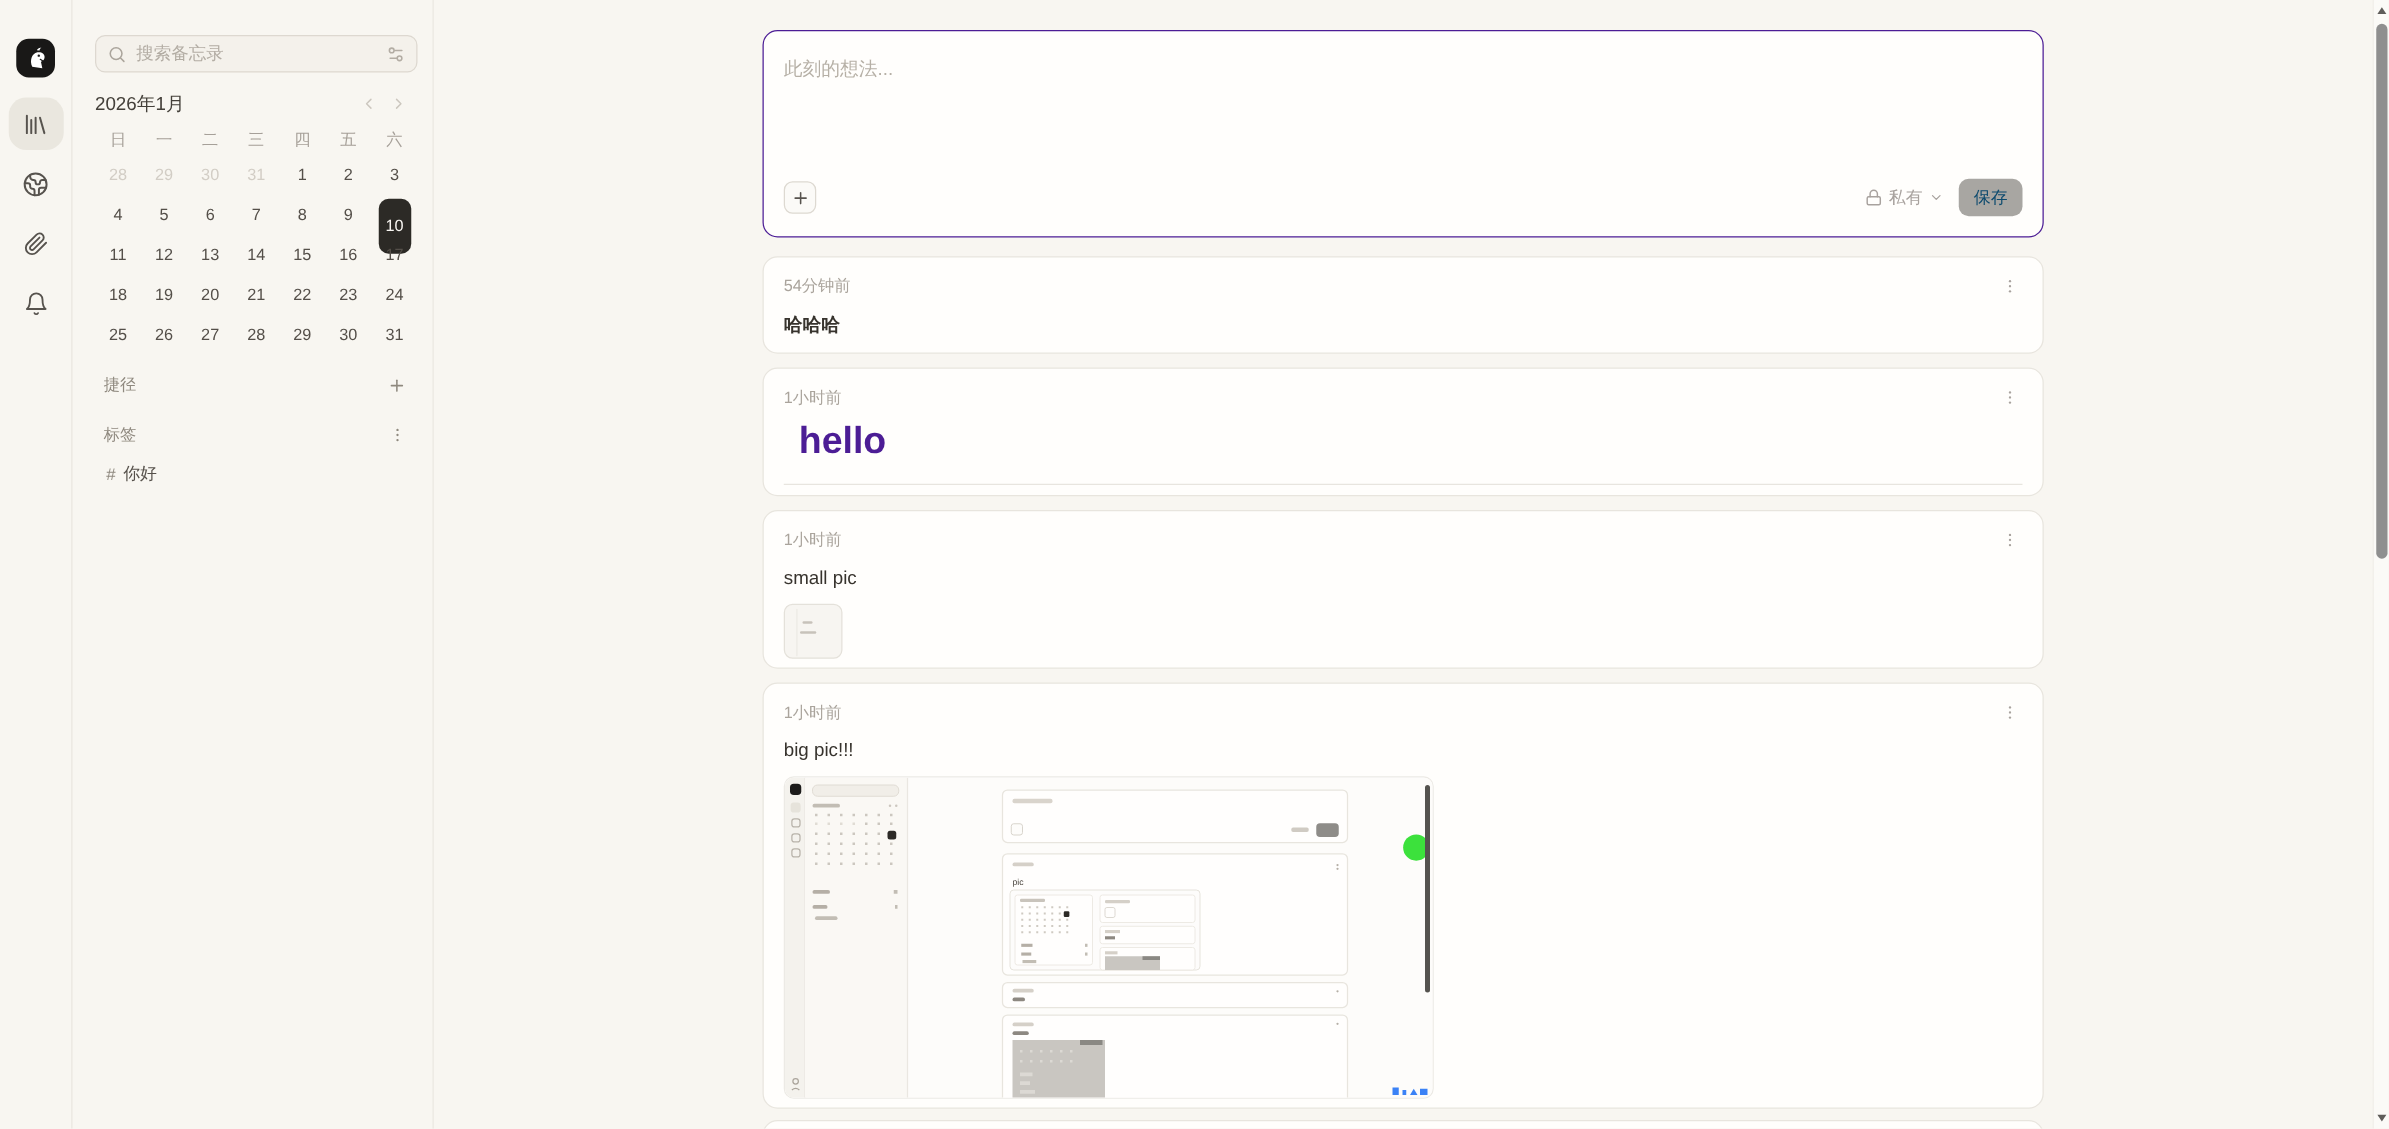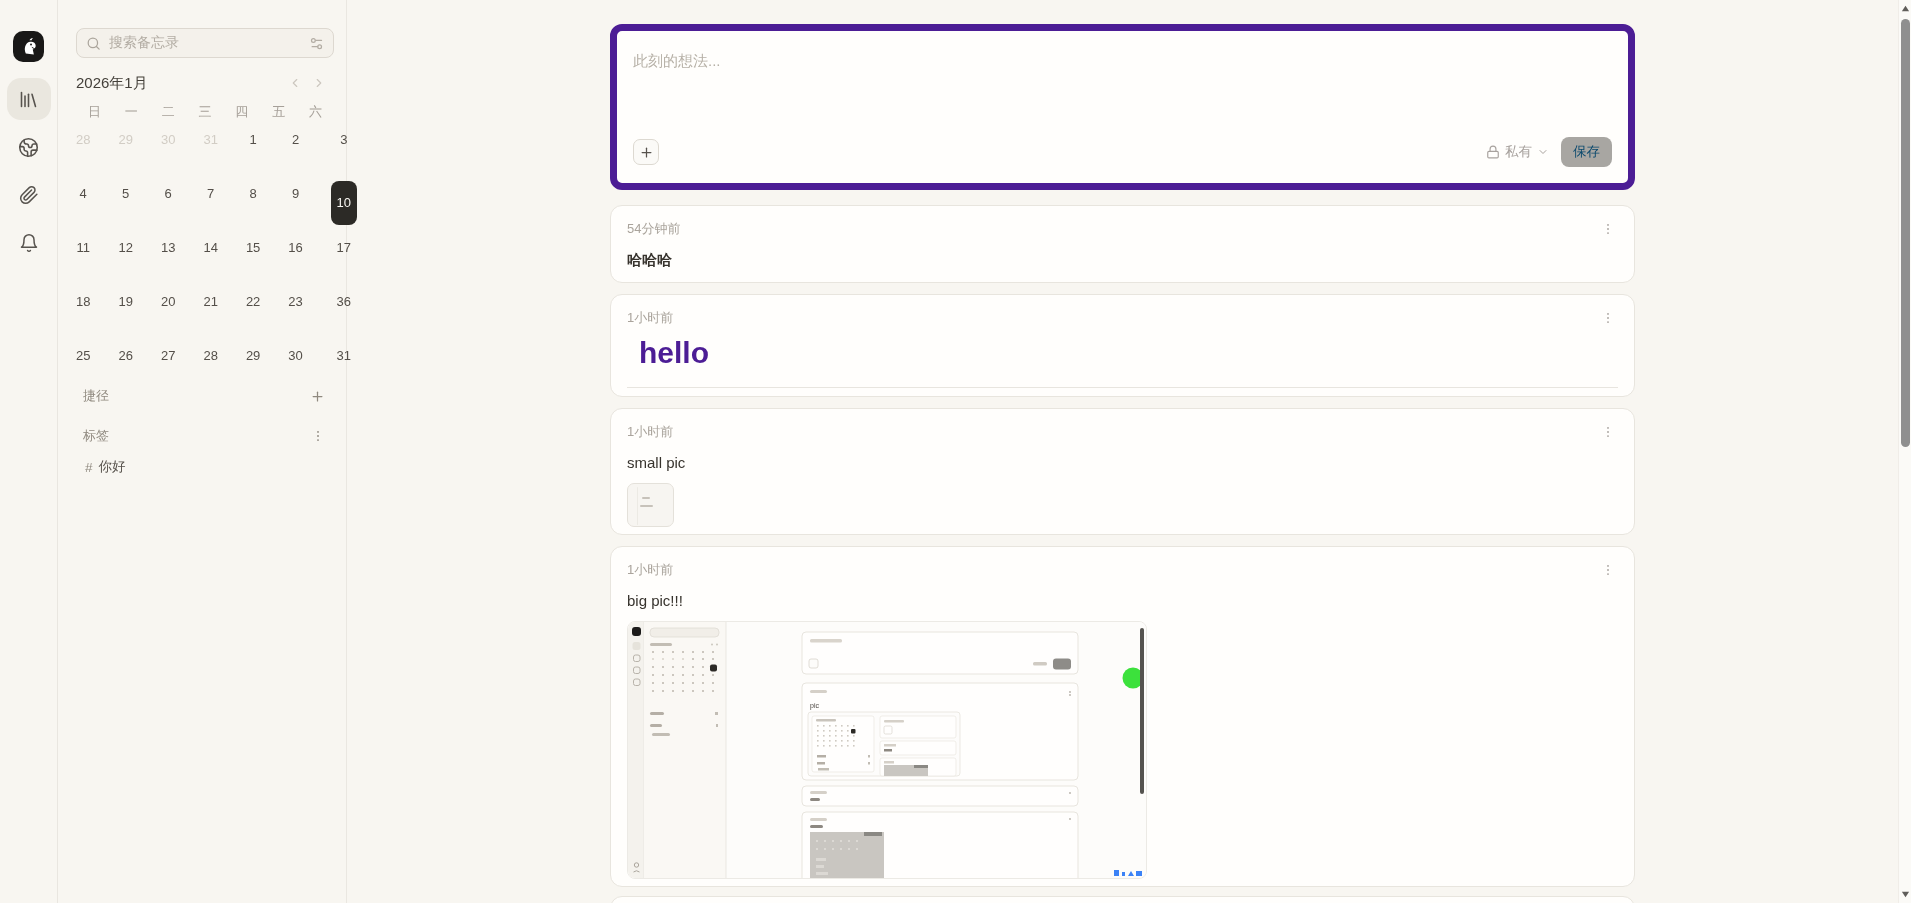--- a/index.html
+++ b/index.html
@@ -40,41 +40,41 @@
   .search-icon { color:#aba59c; }
   .sliders-icon { color:#b3ada4; cursor:pointer; }
 
   .cal { margin-top:13px; }
   .cal-header { display:flex; align-items:center; height:24px;text-align:right; }
   .cal-title { font-size:15px; color:#44403a; }
   .cal-nav { margin-left:auto; display:flex; gap:6px; margin-right:6px; }
   .cal-nav .chev { width:18px; height:18px; color:#ccc7bf; display:flex; align-items:center; justify-content:center; cursor:pointer; }
   .cal-weekdays { display:grid; grid-template-columns:repeat(7,1fr); margin-top:5px; }
   .cal-wd { height:24px; line-height:24px; text-align:center; font-size:13px; color:#a6a099; }
-  .cal-grid { display:grid; grid-template-columns:repeat(7,1fr); row-gap:6px; margin-top:3px;gap:28px; }
+  .cal-grid { display:grid; grid-template-columns:repeat(7,1fr); row-gap:6px; margin-top:3px; }
   .cal-day { height:26px; line-height:26px; text-align:center; font-size:13px; color:#544f49; cursor:pointer; }
   .cal-day.muted { color:#d2cdc5; }
   .cal-day span.selected {
     display:inline-flex; width:26px; height:44px; border-radius:8px; background:#2c2a26; color:#f8f6f2;
     align-items:center; justify-content:center;
   }
 
   .side-row { display:flex; align-items:center; height:26px; padding-left:7px; margin-top:14px; }
   .side-row .lbl { font-size:13px; color:#8f897f; }
   .side-row .act { margin-left:auto; margin-right:9px; color:#8f897f; cursor:pointer; display:flex; }
   .tag-item { display:flex; align-items:center; gap:6px; margin-top:9px; padding-left:9px; cursor:pointer; }
   .tag-item .hash { font-size:13.5px; color:#8f897f; }
   .tag-item .tag-label { font-size:13.5px; color:#55504a; }
 
   
   .main { position:absolute; left:347px; top:0; width:1551px; height:903px; overflow:hidden; }
   .content { width:1025px; margin:0 auto; padding-top:24px; }
 
   .composer {
-    width:100%; height:166px; background:#fffefc; border:7px solid #4c1d95; border-radius:12px;
+    width:100%; height:166px; background:#fffefc; border:1px solid #4c1d95; border-radius:12px;
     padding:16px; display:flex; flex-direction:column;
   }
   .composer .ph { font-size:15px; color:#b6b0a6; margin-top:5px; cursor:text; }
   .composer-bottom { margin-top:auto; display:flex; align-items:center; }
   .add-btn {
     width:26px; height:26px; border:1px solid #ddd9d1; border-radius:7px; background:#fbfaf7;
     color:#57534e; display:flex; align-items:center; justify-content:center; cursor:pointer;
   }
   .vis { margin-left:auto; display:flex; align-items:center; gap:5px; color:#a8a29e; font-size:13.5px; cursor:pointer; }
   .save-btn {
@@ -236,21 +236,21 @@
         <div class="cal-day"><span>14</span></div>
         <div class="cal-day"><span>15</span></div>
         <div class="cal-day"><span>16</span></div>
         <div class="cal-day"><span>17</span></div>
         <div class="cal-day"><span>18</span></div>
         <div class="cal-day"><span>19</span></div>
         <div class="cal-day"><span>20</span></div>
         <div class="cal-day"><span>21</span></div>
         <div class="cal-day"><span>22</span></div>
         <div class="cal-day"><span>23</span></div>
-        <div class="cal-day"><span>36</span></div>
+        <div class="cal-day"><span>24</span></div>
         <div class="cal-day"><span>25</span></div>
         <div class="cal-day"><span>26</span></div>
         <div class="cal-day"><span>27</span></div>
         <div class="cal-day"><span>28</span></div>
         <div class="cal-day"><span>29</span></div>
         <div class="cal-day"><span>30</span></div>
         <div class="cal-day"><span>31</span></div>
       </div>
   </section>
 

